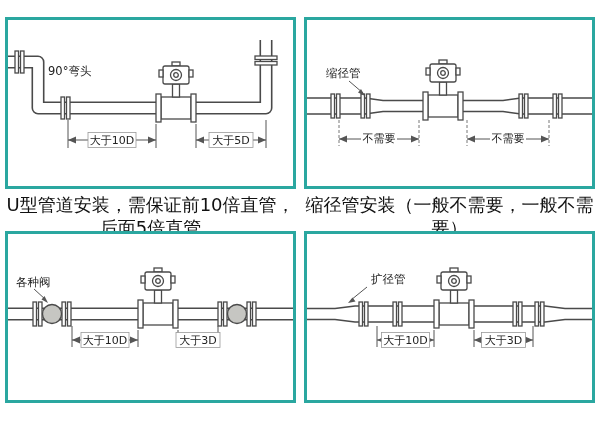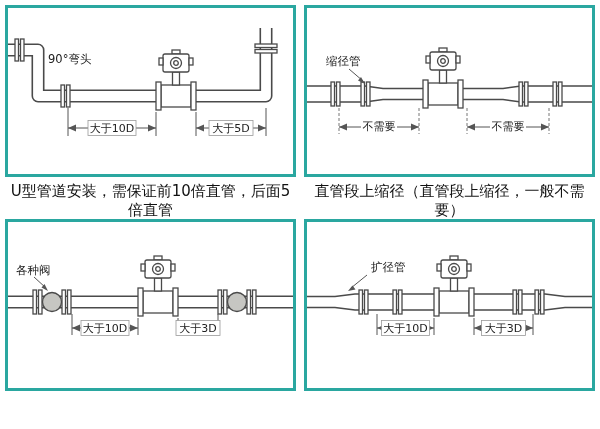--- a/index.html
+++ b/index.html
@@ -3,36 +3,36 @@
 <meta charset="utf-8">
 <style>
   html,body { margin:0; padding:0; background:#fff; }
   body {
     width:600px; height:429px; overflow:hidden;
     font-family:"DejaVu Sans","Liberation Sans",sans-serif;
   }
   .grid {
     box-sizing:border-box;
     width:500px; height:429px;
-    padding:5px 5px 2px 5px;
+    padding:17px 5px 2px 5px;
     display:grid;
     grid-template-columns:291px 291px;
     grid-template-rows:172px 42px 172px 36px;
     column-gap:8px;
   }
   .panel {
     box-sizing:border-box;
     border:3px solid var(--accent,#2aa7a0);
     background:#fff;
     overflow:hidden;
   }
   .panel svg { display:block; }
   .caption {
     text-align:center;
-    font-size:15px;
+    font-size:18px;
     line-height:1.25;
     color:#111;
     padding-top:5px;
   }
   .caption span { display:block; }
 
   
   .po { fill:none; stroke:#4a4a4a; stroke-width:13; stroke-linejoin:round; }
   .pw { fill:none; stroke:#ffffff; stroke-width:9.8; stroke-linejoin:round; }
   .pp { fill:#ffffff; stroke:#4a4a4a; stroke-width:1.4; }
@@ -154,21 +154,21 @@
         <line class="t" x1="160" y1="119" x2="242" y2="119"></line>
         <polygon class="ah" points="160,119 168,115.6 168,122.4"></polygon>
         <polygon class="ah" points="242,119 234,115.6 234,122.4"></polygon>
         <rect class="lblp" x="183" y="111.5" width="36" height="14"></rect>
         <text class="dt" x="201" y="122" text-anchor="middle">不需要</text>
       </g>
     </svg>
   </div>
 
   <div class="caption">U型管道安装，需保证前10倍直管，后面5倍直管</div>
-  <div class="caption">直管段上缩径（直管段上缩径，一般不需要）</div>
+  <div class="caption">缩径管安装（一般不需要，一般不需要）</div>
 
   <div class="panel">
     <svg width="285" height="166" viewBox="0 0 285 166">
       <g>
         <path class="po" d="M -6 80 H 291"></path>
         <path class="pw" d="M -6 80 H 291"></path>
       </g>
       <g transform="translate(44,80)">
         <rect class="c" x="-19" y="-12" width="3.5" height="24"></rect>
         <rect class="c" x="-13.5" y="-12" width="3.5" height="24"></rect>

